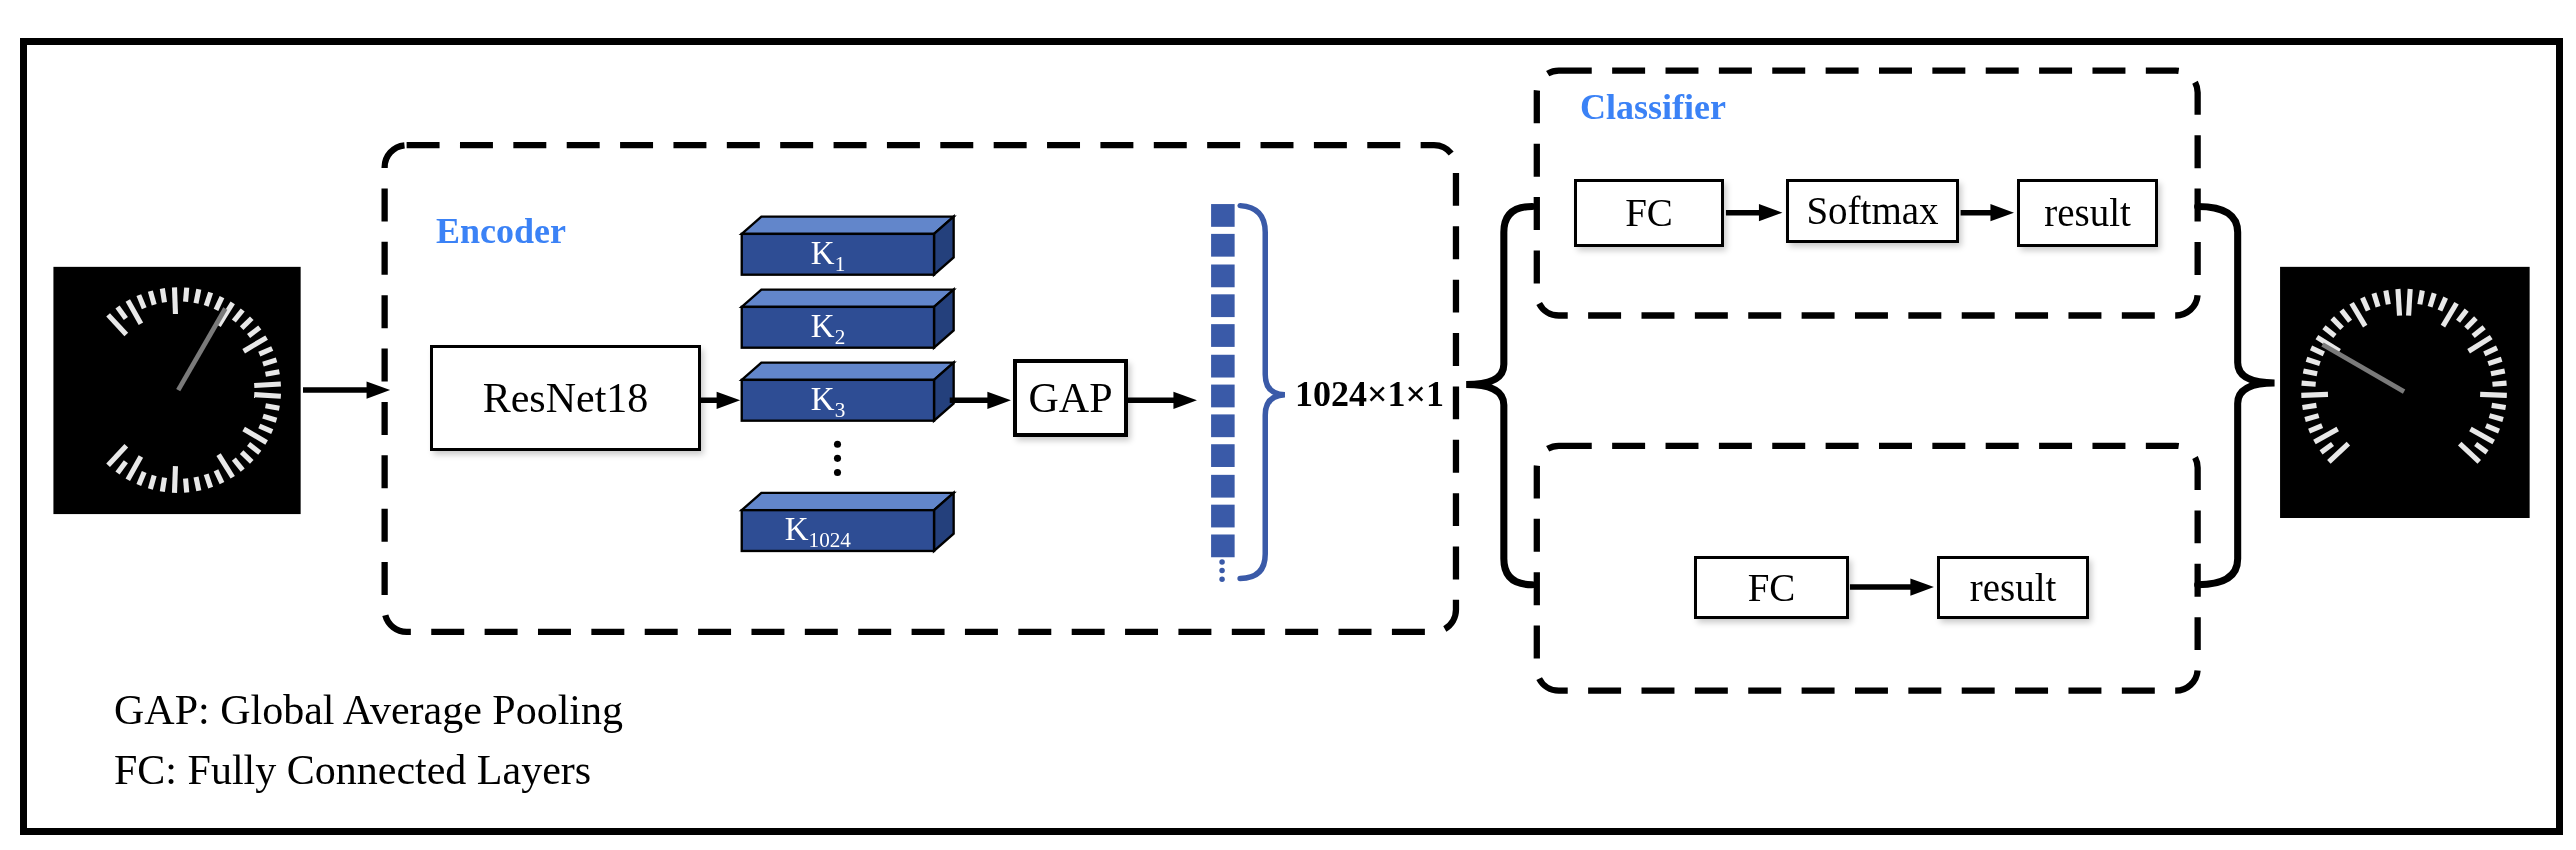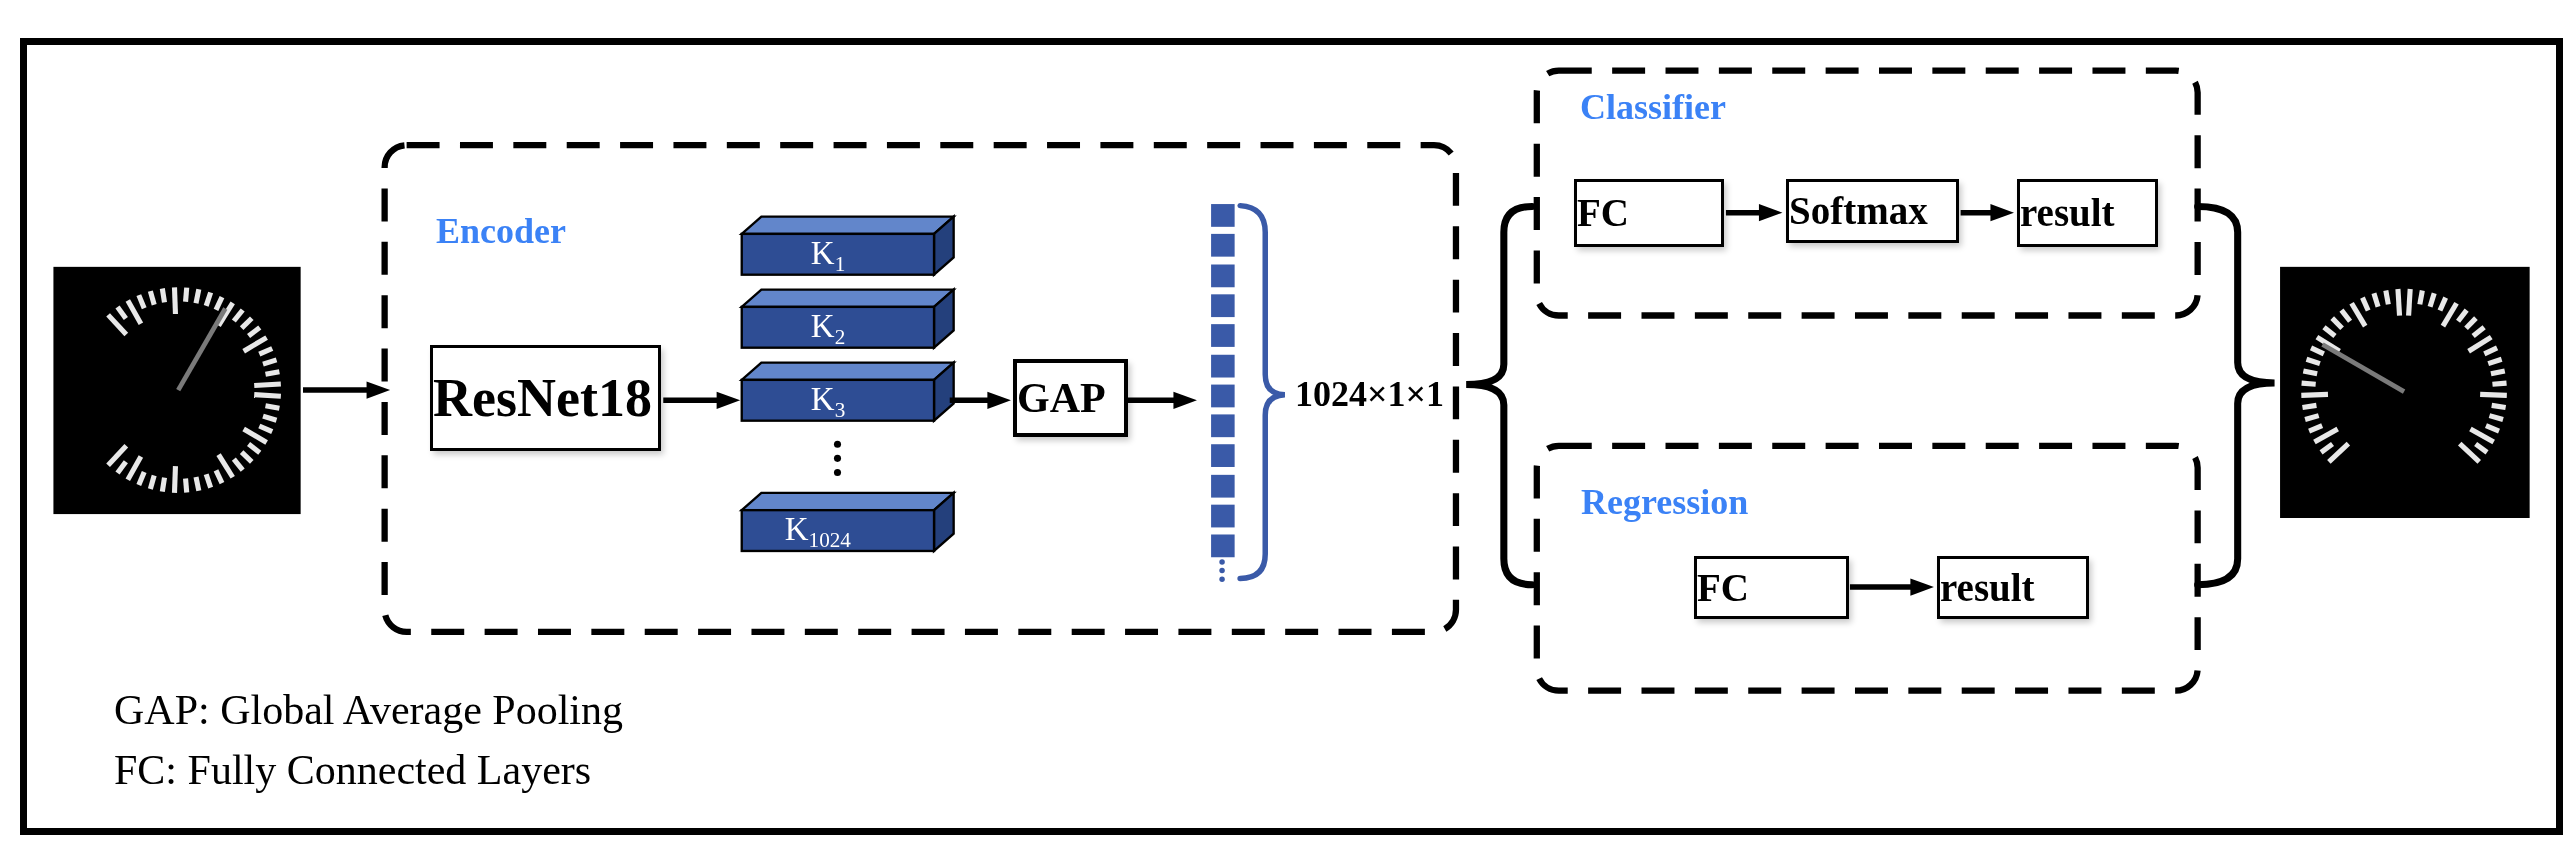--- a/index.html
+++ b/index.html
@@ -4,22 +4,22 @@
 <style>
   html,body{margin:0;padding:0;background:#ffffff;}
   .stage{position:relative;width:2576px;height:850px;background:#ffffff;
          font-family:"Liberation Serif","DejaVu Serif",serif;overflow:hidden;}
   .frame{position:absolute;left:20.4px;top:38px;width:2543px;height:797px;
          border:7px solid #000;box-sizing:border-box;}
   svg.overlay{position:absolute;left:0;top:0;width:2576px;height:850px;}
 
   .label-title{position:absolute;font-weight:bold;font-size:36px;color:#3b82f6;white-space:nowrap;}
   .solid-box{position:absolute;border:3.9px solid #000;background:#fff;box-sizing:border-box;
-             display:flex;justify-content:center;flex-direction:column;
-             font-weight:bold;color:#000;box-shadow:3.1px 3.9px 6.3px rgba(0,0,0,0.22);}
+             display:flex;align-items:center;justify-content:center;flex-direction:column;
+             font-weight:normal;color:#000;box-shadow:3.1px 3.9px 6.3px rgba(0,0,0,0.22);}
   .solid-box .ln{line-height:1.16;white-space:nowrap;}
   .vector-label{position:absolute;font-weight:bold;font-size:36px;color:#000;white-space:nowrap;font-family:Liberation Serif, serif;}
   .legend{position:absolute;left:114px;top:681px;font-size:42px;color:#000;line-height:1.42;}
   .legend div{white-space:nowrap;}
   .kernel-text{fill:#ffffff;font-family:"Liberation Serif","DejaVu Serif",serif;font-size:42px;}
   .kernel-text .sub{font-size:27px;}
 </style>
 </head>
 <body>
 
@@ -208,23 +208,22 @@
         </g>
         <g>
           <line x1="2357" y1="748" x2="2438" y2="748" stroke="#000000" stroke-width="7"></line>
           <polygon points="2464,748 2434,737 2434,759" fill="#000000"></polygon>
         </g>
       </g>
   </svg>
 
   <div class="label-title" style="left:436px;top:210px;">Encoder</div>
   <div class="label-title" style="left:1580px;top:86px;">Classifier</div>
-  <div class="label-title" style="left:1581px;top:481px;">Regression</div>
-
-  <div class="solid-box" style="left:430px;top:345px;width:231px;height:106px;font-size:54px;">
+
+  <div class="solid-box" style="left:430px;top:345px;width:271px;height:106px;font-size:42px;">
     <div class="ln">ResNet18</div>
   </div>
 
   <div class="solid-box" style="left:1013px;top:359px;width:115px;height:78px;font-size:42px;border-width:4.7px;">
     <div class="ln">GAP</div>
   </div>
 
   <div class="vector-label" style="left:1295px;top:373px;">1024×1×1</div>
 
   <div class="solid-box" style="left:1574px;top:179px;width:150px;height:68px;font-size:39px;">

